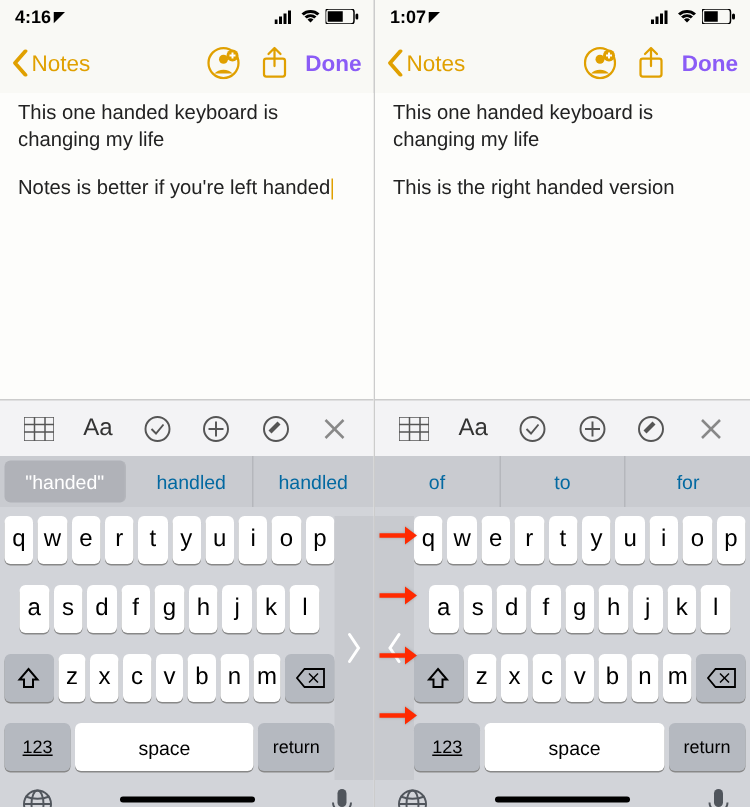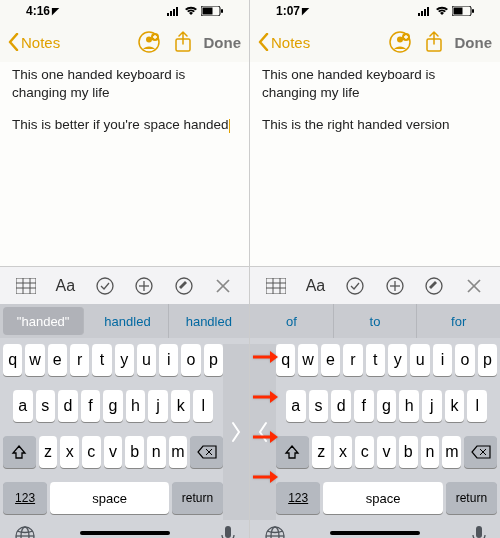--- a/index.html
+++ b/index.html
@@ -1,30 +1,30 @@
 <!DOCTYPE html>
 <html><head>
 <meta charset="utf-8">
 <style>
   * { box-sizing: border-box; margin: 0; padding: 0; font-family: -apple-system, "Helvetica Neue", Arial, sans-serif; }
   body { background: #fff; width: 500px; height: 538px; overflow: hidden; }
   .wrap { display: flex; width: 500px; height: 538px; }
   .phone { width: 250px; height: 538px; background: #f9f9f5; border-right: 1px solid #ccc; display: flex; flex-direction: column; position: relative; }
   .phone:last-child { border-right: none; }
 
-  .status { height: 22px; display: flex; align-items: center; justify-content: space-between; padding: 0 26px; font-size: 12px; font-weight: 600; color: #000; }
+  .status { height: 22px; display: flex; align-items: center; justify-content: space-between; padding: 0 10px; font-size: 12px; font-weight: 600; color: #000; }
   .status .right { display: flex; align-items: center; gap: 3px; }
   .sig svg, .wifi svg, .batt svg { display: block; }
 
   .nav { height: 40px; display: flex; align-items: center; padding: 0 8px; }
   .back { display: flex; align-items: center; color: #e0a000; font-size: 15px; justify-content: space-between; }
   .back svg { margin-right: 2px; }
   .spacer { flex: 1; }
   .navicon { width: 26px; height: 26px; display: flex; align-items: center; justify-content: center; margin: 0 4px; color: #e0a000; }
-  .done { color: #737373; font-size: 15px; font-weight: 600; margin-left: 4px; text-align: right; }
+  .done { color: #8b5cf6; font-size: 15px; font-weight: 600; margin-left: 4px; text-align: right; }
 
   .content { flex: 1; padding: 4px 12px; background: #fdfdfb; }
   .content p { font-size: 13.5px; color: #222; line-height: 1.35; margin-bottom: 14px; }
   .cursor { display:inline-block; width:1px; height:14px; background:#e0a000; vertical-align:middle; margin-left:1px;}
 
   .toolbar { height: 38px; background: #f3f3f5; border-top: 1px solid #ccc; display: flex; align-items: center; justify-content: space-around; padding: 0 6px; }
   .toolbar .tb { color: #555; width: 28px; height: 28px; display:flex; align-items:center; justify-content:center; }
   .toolbar .aa { font-size: 16px; color:#333; }
 
   .sugg { height: 34px; background: #c9cbd0; display: flex; }
@@ -118,21 +118,21 @@
       <svg width="18" height="22" viewBox="0 0 18 22">
             <path d="M9 1 L9 13 M9 1 L5 5 M9 1 L13 5" stroke="#e0a000" stroke-width="1.5" fill="none" stroke-linecap="round"></path>
             <rect x="2" y="8" width="14" height="12" rx="1.5" stroke="#e0a000" stroke-width="1.5" fill="none"></rect>
           </svg>
     </div>
     <div class="done">Done</div>
   </div>
 
   <div class="content">
     <p>This one handed keyboard is changing my life</p>
-    <p><span>This is better if you're space handed</span><span class="cursor"></span></p>
+    <p><span>Notes is better if you're left handed</span><span class="cursor"></span></p>
   </div>
 
   <div class="toolbar">
     <div class="tb">
           <svg width="20" height="16">
             <rect x="0" y="0" width="20" height="16" stroke="#555" fill="none"></rect>
             <line x1="0" y1="5" x2="20" y2="5" stroke="#555"></line>
             <line x1="0" y1="10" x2="20" y2="10" stroke="#555"></line>
             <line x1="7" y1="0" x2="7" y2="16" stroke="#555"></line>
             <line x1="14" y1="0" x2="14" y2="16" stroke="#555"></line>

